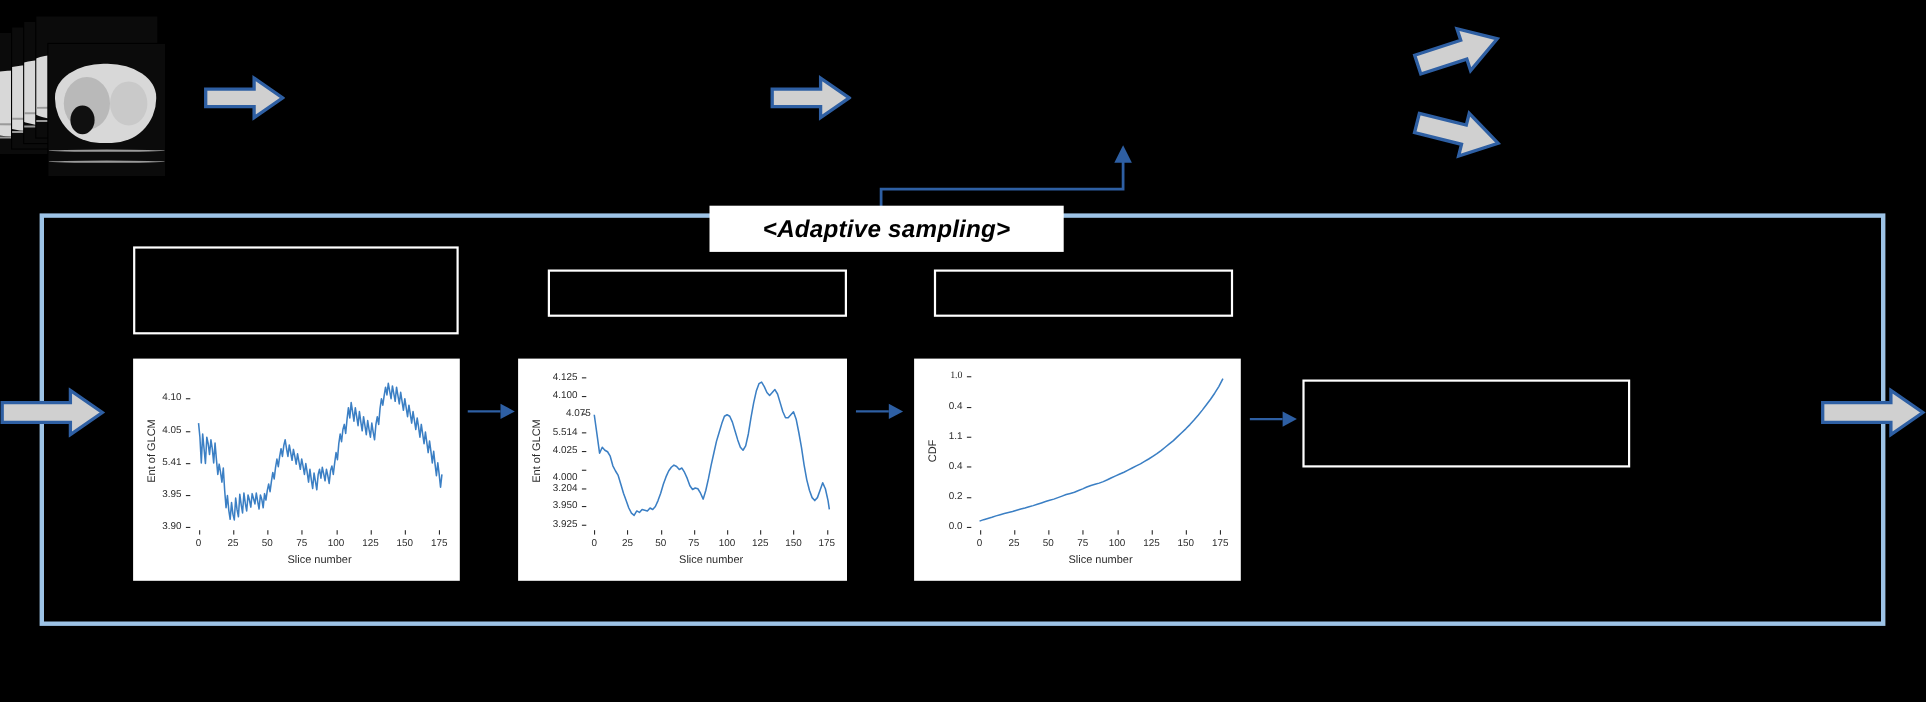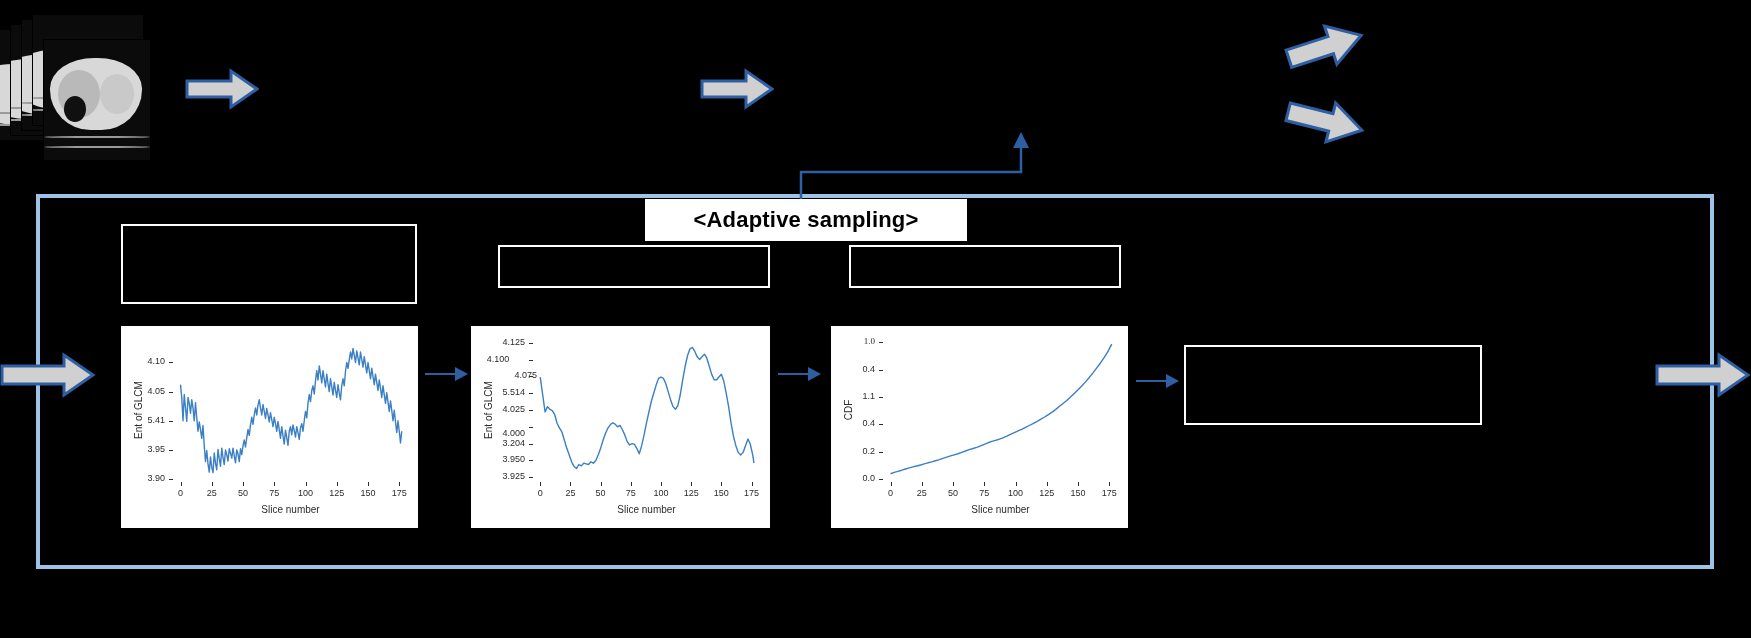--- a/index.html
+++ b/index.html
@@ -26,22 +26,22 @@
   .tarrow{position:absolute;}
 
   
   .outer-box{position:absolute;left:36px;top:194px;width:1678px;height:375px;
              border:4px solid #9dc3e6;background:transparent;box-sizing:border-box;}
 
   
   .wbox{position:absolute;border:2px solid #ffffff;box-sizing:border-box;background:transparent;}
 
   
-  .label-box{position:absolute;left:645px;top:199px;width:322px;height:42px;
-             background:#ffffff;display:flex;align-items:center;justify-content:center;}
+  .label-box{position:absolute;left:645px;top:187px;width:322px;height:42px;
+             background:#ffffff;display:flex;align-items:center;justify-content:center;font-style:italic;}
   .label-box span{font-size:22px;font-weight:bold;color:#000;letter-spacing:.2px;
                   font-family:"Liberation Sans", sans-serif;}
 
   
   .elbow{position:absolute;}
 
   
   .panel{position:absolute;background:#ffffff;}
   .ytick,.xtick{position:absolute;font-size:9px;color:#2b2b2b;
                 font-family:"Liberation Sans", sans-serif;white-space:nowrap;}
@@ -210,21 +210,21 @@
       <div class="ytick" style="left: 0px; width: 54px; top: 111.645px;">3.204</div>
       <div class="tickmark" style="left: 58px; top: 117.645px; width: 4px; height: 1px;"></div>
       <div class="ytick" style="left: 0px; width: 54px; top: 102px;">4.000</div>
       <div class="tickmark" style="left: 58px; top: 100.822px; width: 4px; height: 1px;"></div>
       <div class="ytick" style="left: 0px; width: 54px; top: 78px;">4.025</div>
       <div class="tickmark" style="left: 58px; top: 84px; width: 4px; height: 1px;"></div>
       <div class="ytick" style="left: 0px; width: 54px; top: 61.1776px;">5.514</div>
       <div class="tickmark" style="left: 58px; top: 67.1776px; width: 4px; height: 1px;"></div>
       <div class="ytick" style="left: 0px; width: 54px; top: 44.3551px; margin-left: 12px;">4.075</div>
       <div class="tickmark" style="left: 58px; top: 50.3551px; width: 4px; height: 1px;"></div>
-      <div class="ytick" style="left: 0px; width: 54px; top: 27.5327px; text-align: center;">4.100</div>
+      <div class="ytick" style="left: 0px; width: 54px; top: 27.5327px;">4.100</div>
       <div class="tickmark" style="left: 58px; top: 33.5327px; width: 4px; height: 1px;"></div>
       <div class="ytick" style="left: 0px; width: 54px; top: 10.7103px;">4.125</div>
       <div class="tickmark" style="left: 58px; top: 16.7103px; width: 4px; height: 1px;"></div>
       <div class="xtick" style="left: 53.2447px; width: 32px; top: 162px;">0</div>
       <div class="tickmark" style="left: 69.2447px; top: 156px; width: 1px; height: 4px;"></div>
       <div class="xtick" style="left: 83.4309px; width: 32px; top: 162px;">25</div>
       <div class="tickmark" style="left: 99.4309px; top: 156px; width: 1px; height: 4px;"></div>
       <div class="xtick" style="left: 113.617px; width: 32px; top: 162px;">50</div>
       <div class="tickmark" style="left: 129.617px; top: 156px; width: 1px; height: 4px;"></div>
       <div class="xtick" style="left: 143.803px; width: 32px; top: 162px;">75</div>

